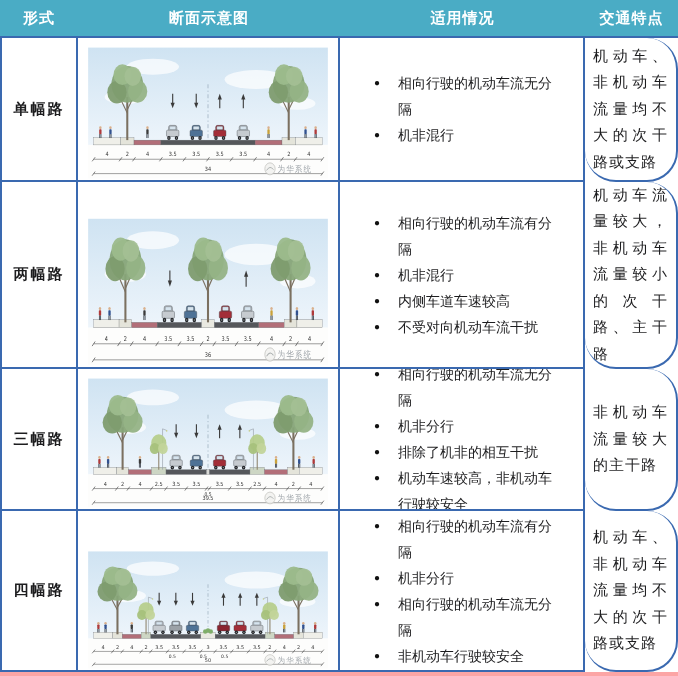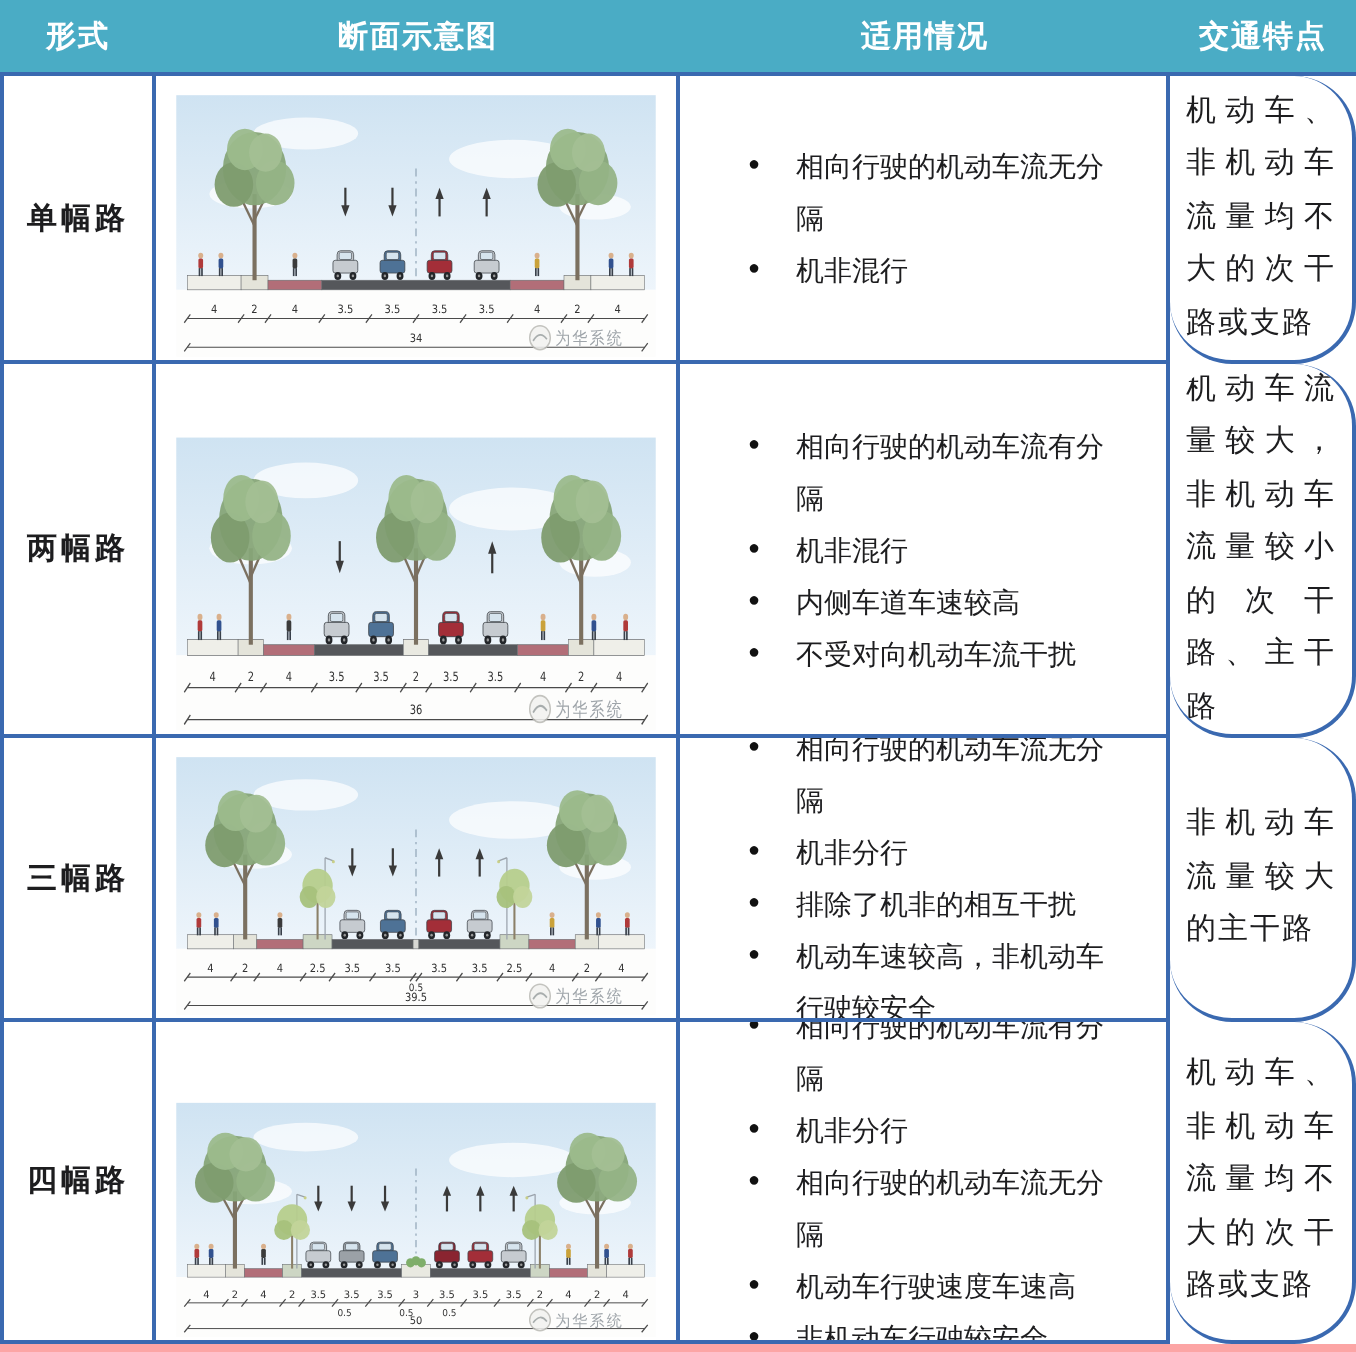--- a/index.html
+++ b/index.html
@@ -890,20 +890,19 @@
             <text x="281" y="158" font-size="11" text-anchor="start" fill="#8f969c" font-family="&quot;DejaVu Sans&quot;,sans-serif" letter-spacing="1.5">为华系统</text>
           </g>
         </svg>
       </div>
     </div>
     <div class="cell features-cell">
       <ul class="features-list">
         <li>相向行驶的机动车流有分隔</li>
         <li>机非分行</li>
         <li>相向行驶的机动车流无分隔</li>
-        <li>机动车行驶速度车速高</li>
         <li>非机动车行驶较安全</li>
       </ul>
     </div>
     <div class="cell application-cell">
       <div class="app-text">机动车、非机动车流量均不大的次干路或支路</div>
     </div>
   </div>
 
 </body></html>

